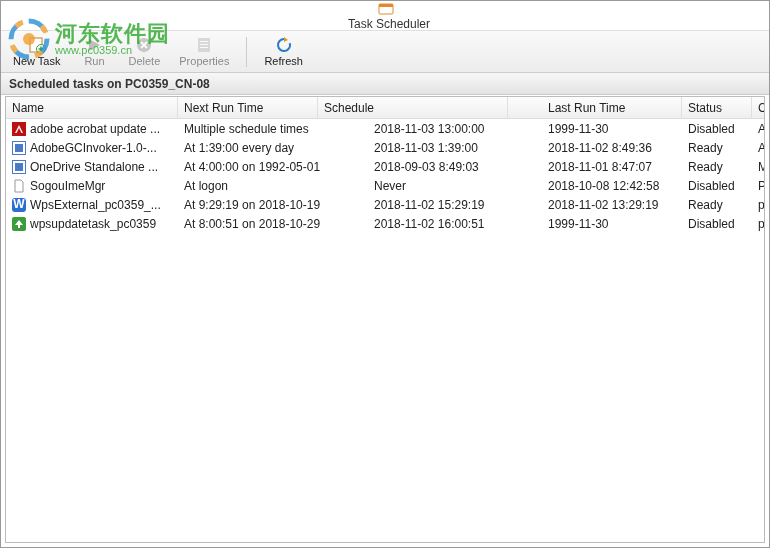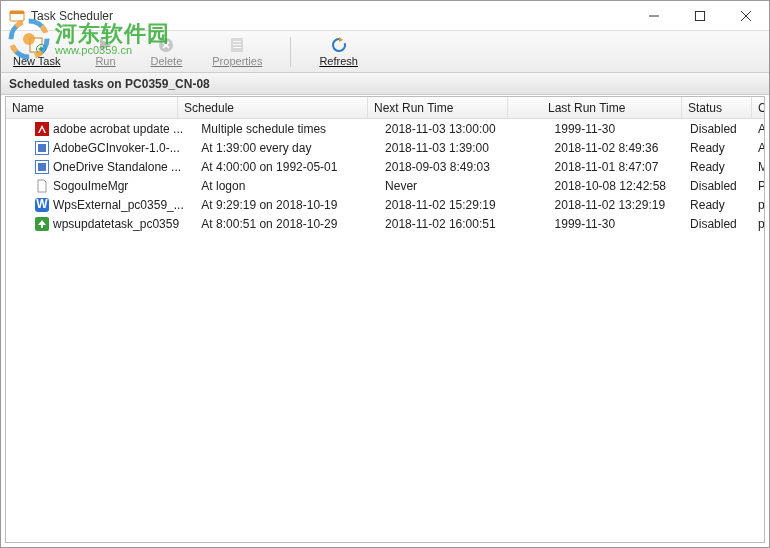--- a/index.html
+++ b/index.html
@@ -1,26 +1,26 @@
 <!DOCTYPE html>
 <html><head>
   <meta charset="utf-8">
   <style>
     * { margin: 0; padding: 0; box-sizing: border-box; font-family: "Segoe UI", Tahoma, sans-serif; font-size: 12px; }
     body { width: 770px; height: 548px; background: #fff; position: relative; overflow: hidden; }
     .outer-border { border: 1px solid #999; width: 770px; height: 548px; position: relative; }
 
-    .titlebar { height: 30px; background: #fff; display: flex; align-items: center; padding: 0 0 0 8px; border-bottom: 1px solid #e0e0e0; }
+    .titlebar { height: 30px; background: #fff; display: flex; align-items: center; padding: 0 0 0 8px; border-bottom: 1px solid #e0e0e0; flex-direction: column; }
     .titlebar-icon { width: 16px; height: 16px; margin-right: 6px; display: flex; align-items: center; justify-content: center; }
     .titlebar-text { flex: 1; font-size: 12px; color: #333; }
     .titlebar-btns { display: flex; }
     .titlebar-btn { width: 46px; height: 30px; display: flex; align-items: center; justify-content: center; color: #333; }
     .titlebar-btn svg { stroke: #333; }
 
-    .toolbar { height: 42px; background: linear-gradient(#fafafa,#ececec); display: flex; align-items: center; padding: 2px 6px; border-bottom: 1px solid #ccc; gap: 18px; position: relative; text-decoration: underline; }
+    .toolbar { height: 42px; background: linear-gradient(#fafafa,#ececec); display: flex; align-items: center; padding: 2px 6px; border-bottom: 1px solid #ccc; gap: 7px; position: relative; }
     .tool-btn { display: flex; flex-direction: column; align-items: center; justify-content: center; padding: 2px 6px; min-width: 42px; height: 38px; cursor: pointer; }
     .tool-btn.disabled { opacity: 0.5; cursor: default; }
     .tool-icon { width: 18px; height: 18px; margin-bottom: 1px; }
     .tool-label { font-size: 11px; color: #222; white-space: nowrap; }
     .tool-sep { width: 1px; height: 30px; background: #ccc; margin: 0 4px; }
 
     .watermark { position: absolute; left: 6px; top: 4px; pointer-events: none; opacity: 0.8; display: flex; align-items: center; height: 68px; z-index: 50; }
     .wm-icon { width: 44px; height: 44px; margin-right: 4px; }
     .wm-text { display: flex; flex-direction: column; line-height: 1.05; }
     .wm-cn { font-size: 22px; font-weight: 700; color: #2aa82a; letter-spacing: 1px; font-family: "Microsoft YaHei","SimHei",sans-serif; }
@@ -35,21 +35,21 @@
     .col-sched { width: 190px; }
     .col-next { width: 140px; }
     .col-last { width: 140px; margin-left: 34px; }
     .col-status { width: 70px; }
     .col-creator { flex: 1; border-right: none; }
 
     .tbody { overflow-y: auto; }
     .tr { display: flex; height: 19px; align-items: center; }
     .td { padding: 1px 6px; font-size: 12px; color: #222; white-space: nowrap; overflow: hidden; text-overflow: ellipsis; }
     .td .row-icon { width: 14px; height: 14px; margin-right: 4px; display:inline-flex; vertical-align: middle; flex-shrink:0; }
-    .td.col-name { display:flex; align-items:center;margin-left:23px; }
+    .td.col-name { display:flex; align-items:center; }
   </style>
 </head>
 <body>
 
 <div class="outer-border">
 
   <div class="titlebar">
     <span class="titlebar-icon">
       <svg viewBox="0 0 16 16" width="16" height="16">
           <rect x="1" y="3" width="14" height="10" rx="1" fill="#fff" stroke="#e58a2c" stroke-width="1"></rect>
@@ -134,22 +134,22 @@
     </span>
   </div>
 
   <div class="section-header">
     <span>Scheduled tasks on PC0359_CN-08</span>
   </div>
 
   <div class="table-wrap">
     <div class="table-header">
       <div class="th col-name">Name</div>
+      <div class="th col-next">Next Run Time</div>
       <div class="th col-sched">Schedule</div>
-      <div class="th col-next">Next Run Time</div>
       <div class="th col-last">Last Run Time</div>
       <div class="th col-status">Status</div>
       <div class="th col-creator">Creator</div>
     </div>
     <div class="tbody" id="tbody">
         <div class="tr">
           <div class="td col-name">
             <span class="row-icon">
               <svg viewBox="0 0 14 14">
                 <rect width="14" height="14" fill="#b11"></rect>

